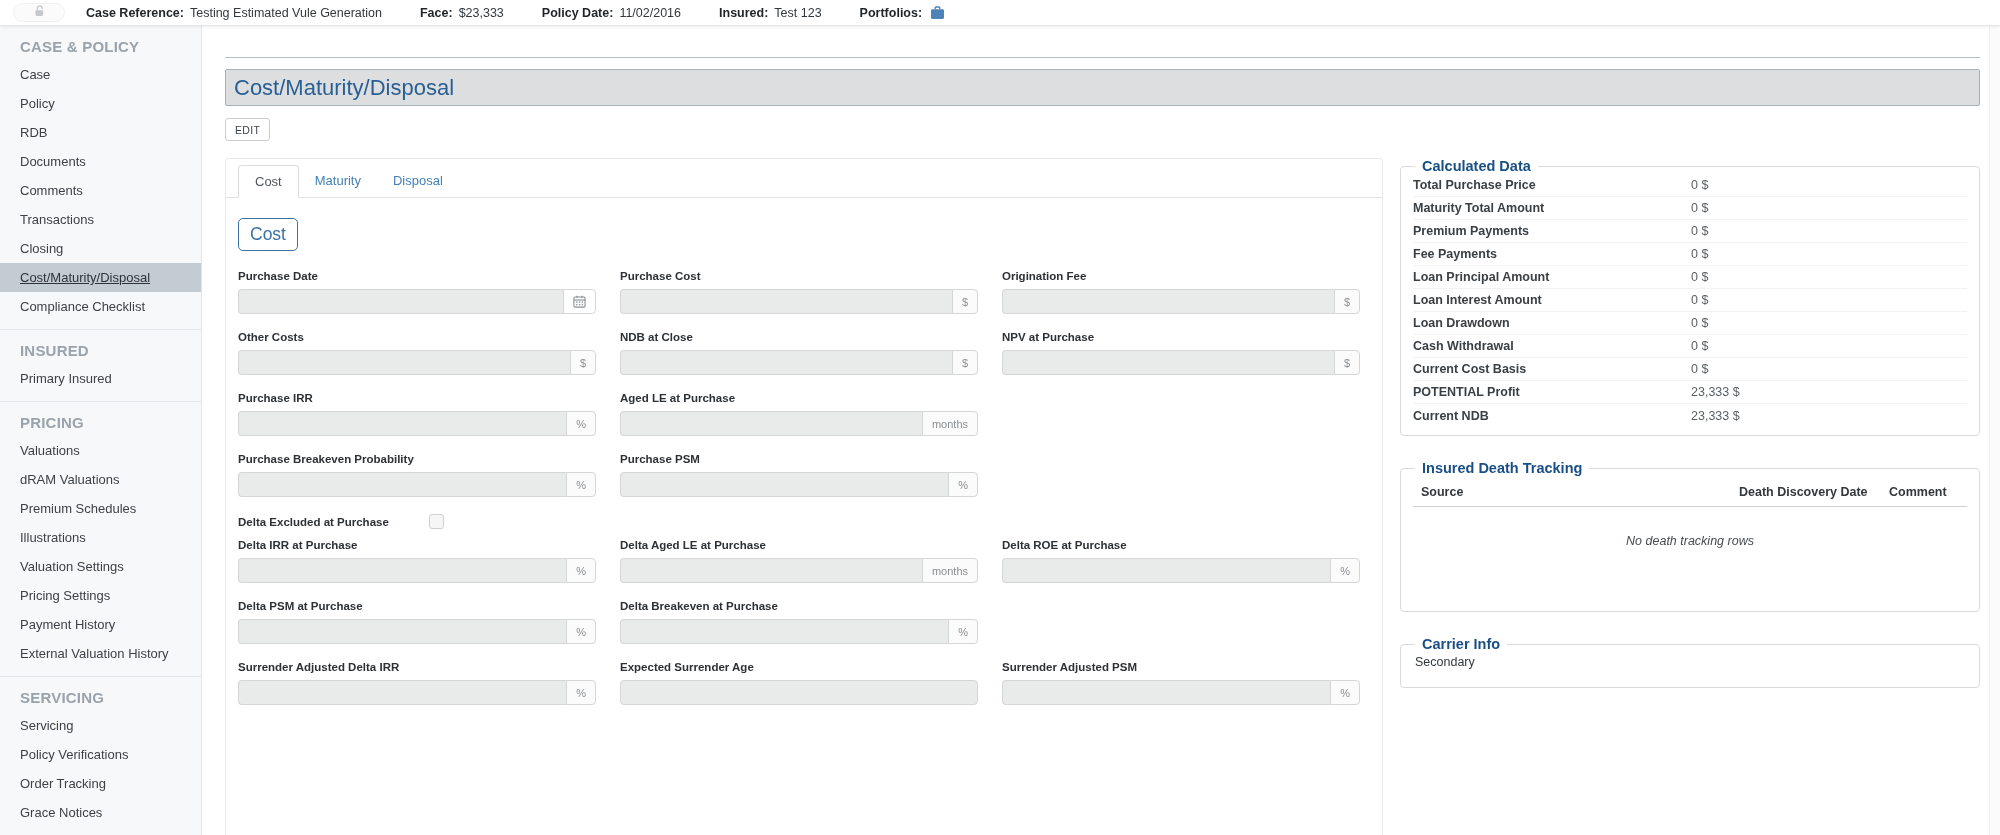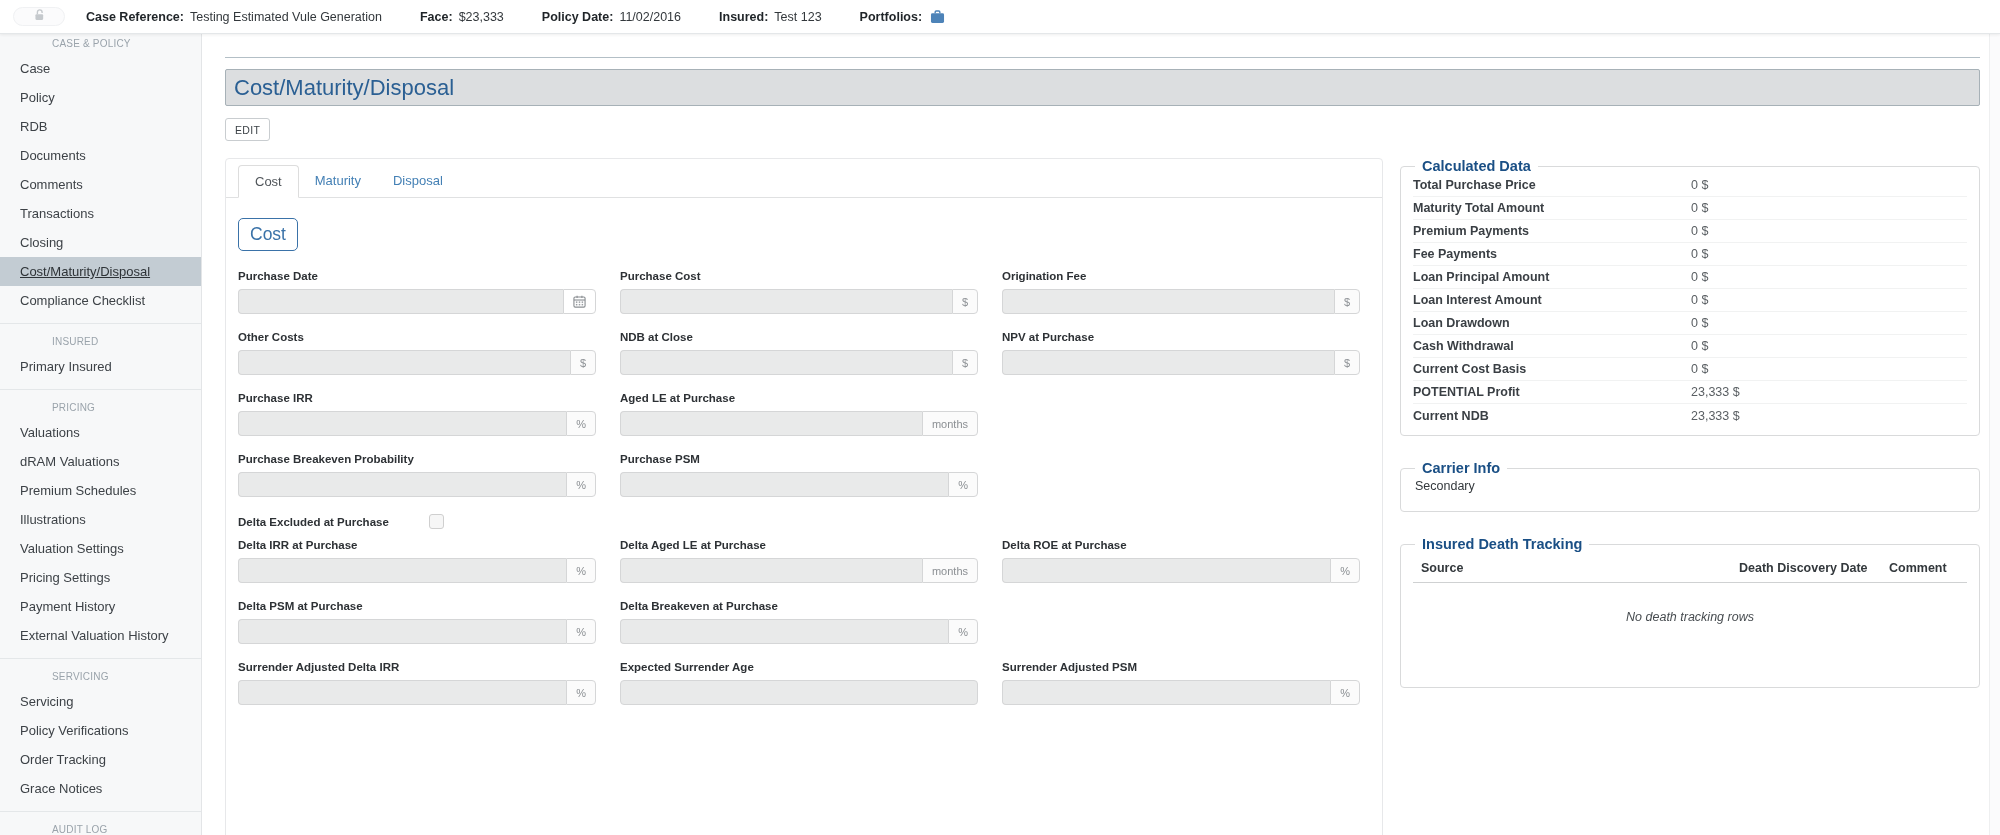--- a/index.html
+++ b/index.html
@@ -4,41 +4,41 @@
 <style>
   * { margin:0; padding:0; box-sizing:border-box; }
   html,body { width:2000px; height:835px; }
   body {
     font-family:"Liberation Sans","DejaVu Sans",sans-serif;
     background:#ffffff; color:#33383c; overflow:hidden; position:relative;
   }
 
   
   .topbar {
-    position:absolute; top:0; left:0; right:0; height:34px; background:#fff;
+    position:absolute; top:0; left:0; right:0; height:26px; background:#fff;
     border-bottom:1px solid #e4e7e9; box-shadow:0 1px 3px rgba(0,0,0,.07);
     display:flex; align-items:center; z-index:10;
   }
   .lock-pill {
     margin-left:13px; width:52px; height:19px; border-radius:10px;
     background:#fbfbfc; border:1px solid #f0f1f3;
     display:flex; align-items:center; justify-content:center; cursor:pointer;
   }
   .tb-group { display:flex; align-items:center; margin-left:38px; font-size:12.5px; white-space:nowrap; }
   .tb-group.first { margin-left:21px; }
   .tb-label { font-weight:bold; color:#1f2428; }
   .tb-value { color:#33383c; margin-left:6px; }
   .tb-icon { margin-left:8px; display:flex; align-items:center; }
 
   
   .sidebar {
     position:absolute; top:26px; left:0; width:202px; bottom:0;
     background:#f7f8f9; border-right:1px solid #e3e5e7; overflow:hidden;
   }
-  .sb-title { padding:12px 20px 5px; font-size:10px; font-weight:normal; color:#9aa3ab; letter-spacing:.2px;margin-left:32px; }
+  .sb-title { padding:12px 20px 5px; font-size:15px; font-weight:bold; color:#9aa3ab; letter-spacing:.2px; }
   .sb-item { padding:7px 20px; font-size:13px; color:#3d4247; cursor:pointer; }
   .sb-item.selected { background:#c3ccd3; text-decoration:underline; color:#2e3337; }
   .sb-divider { border-top:1px solid #e4e7e9; margin-top:8px; }
 
   
   .main { position:absolute; left:225px; top:57px; width:1755px; border-top:1px solid #b3bfc6; }
   .titlebar {
     margin-top:11px; height:37px; background:#dcdee0; border:1px solid #a7b1b7;
     border-radius:2px; display:flex; align-items:center; padding-left:8px;
     font-size:22px; color:#2a5f93;
@@ -400,30 +400,30 @@
               <span class="cvalue">23,333 $</span>
             </div>
             <div class="crow">
               <span class="clabel">Current NDB</span>
               <span class="cvalue">23,333 $</span>
             </div>
           </div>
       </fieldset>
 
       <fieldset class="panel">
-        <legend>Carrier Info</legend>
-        <div class="carrier-value">Secondary</div>
-      </fieldset>
-
-      <fieldset class="panel">
         <legend>Insured Death Tracking</legend>
         <div class="dt-header" id="dt-headers">
             <span class="dt-col-0">Source</span>
             <span class="dt-col-1">Death Discovery Date</span>
             <span class="dt-col-2">Comment</span>
           </div>
         <div class="dt-empty">No death tracking rows</div>
       </fieldset>
+
+      <fieldset class="panel">
+        <legend>Carrier Info</legend>
+        <div class="carrier-value">Secondary</div>
+      </fieldset>
     </div>
   </div>
 </div>
 
 <div class="scrollstrip"></div>
 
 </body></html>

